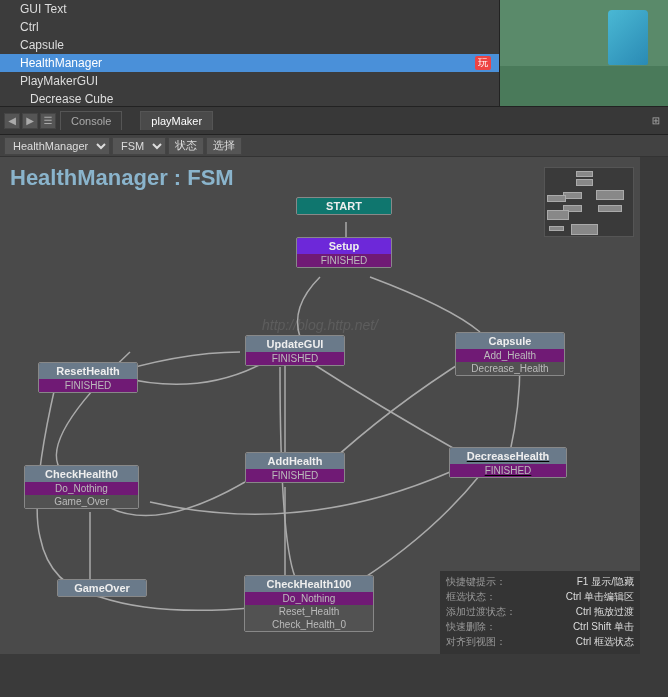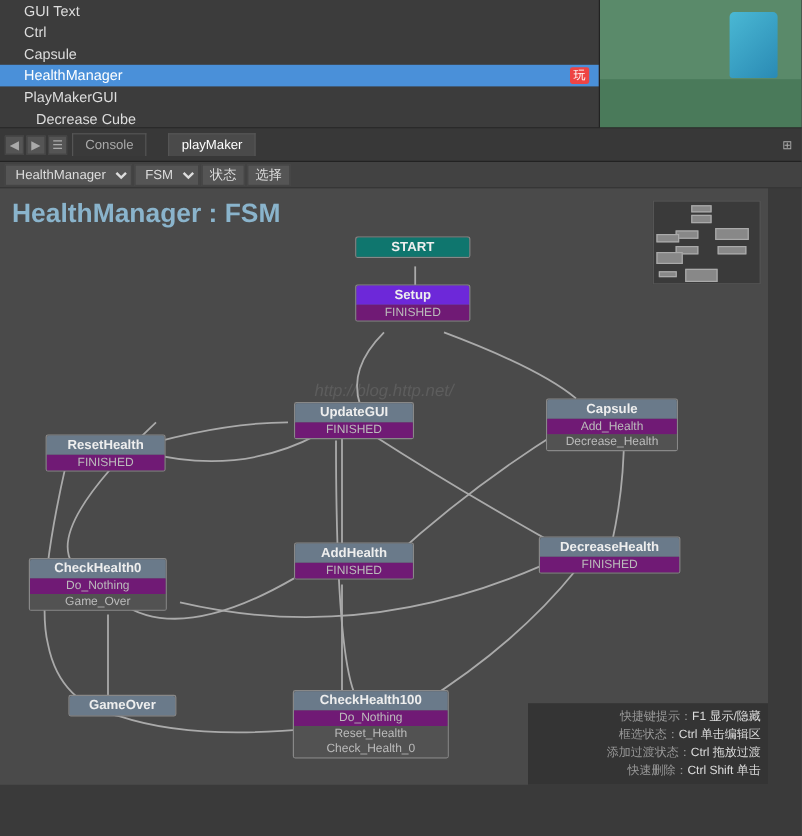--- a/index.html
+++ b/index.html
@@ -248,21 +248,21 @@
       bottom: 0;
       right: 0;
       width: 200px;
       background: rgba(50,50,50,0.9);
       font-size: 10px;
       color: #bbb;
       padding: 4px 6px;
     }
     .info-row {
       display: flex;
-      justify-content: flex-end;
+      justify-content: space-between;
       margin-bottom: 1px;
     }
     .info-label { color: #999; }
     .info-value { color: #ddd; }
   </style>
 </head>
 <body>
 
 <div class="top-panel">
   <div class="hierarchy-panel">
@@ -434,21 +434,21 @@
 
   <div class="fsm-node" style="left:245px; top:295px; min-width:100px;">
     <div class="node-title">
       <span>AddHealth</span>
     </div>
     <div class="node-event">
       <span>FINISHED</span>
     </div>
   </div>
 
-  <div class="fsm-node" style="left:449px; top:290px; min-width:118px;">
+  <div class="fsm-node" style="left:449px; top:290px; min-width:118px;text-decoration:underline;">
     <div class="node-title">
       <span>DecreaseHealth</span>
     </div>
     <div class="node-event">
       <span>FINISHED</span>
     </div>
   </div>
 
   <div class="fsm-node" style="left:24px; top:308px; min-width:115px;">
     <div class="node-title">
@@ -493,15 +493,19 @@
       <span class="info-value">Ctrl 单击编辑区</span>
     </div>
     <div class="info-row">
       <span class="info-label">添加过渡状态：</span>
       <span class="info-value">Ctrl 拖放过渡</span>
     </div>
     <div class="info-row">
       <span class="info-label">快速删除：</span>
       <span class="info-value">Ctrl Shift 单击</span>
     </div>
+    <div class="info-row">
+      <span class="info-label">对齐到视图：</span>
+      <span class="info-value">Ctrl 框选状态</span>
+    </div>
   </div>
 
 </div>
 
 </body></html>

